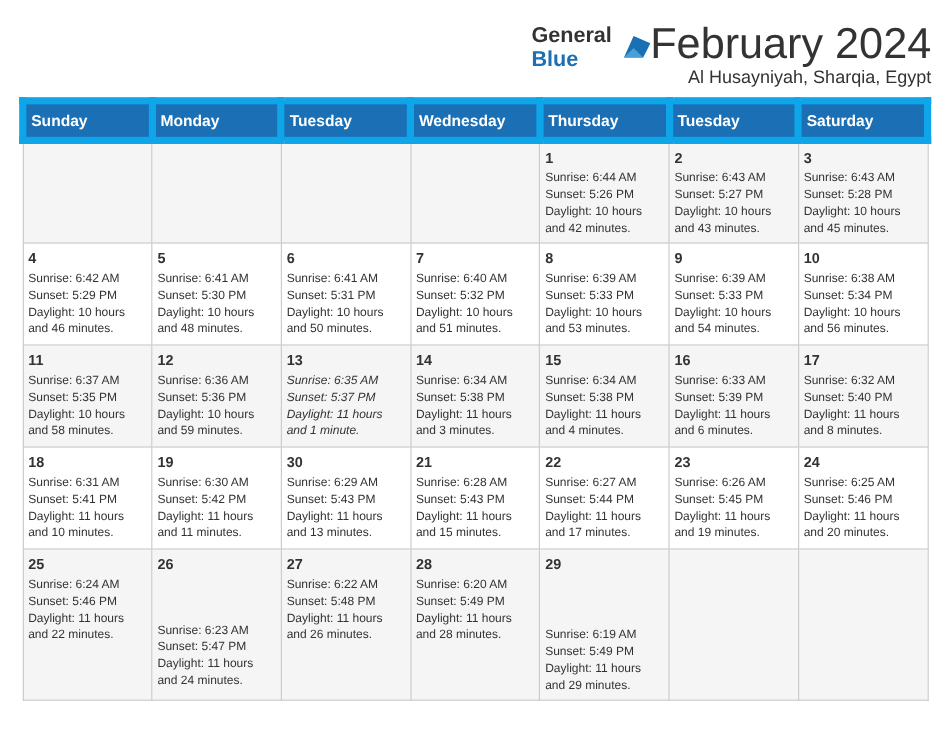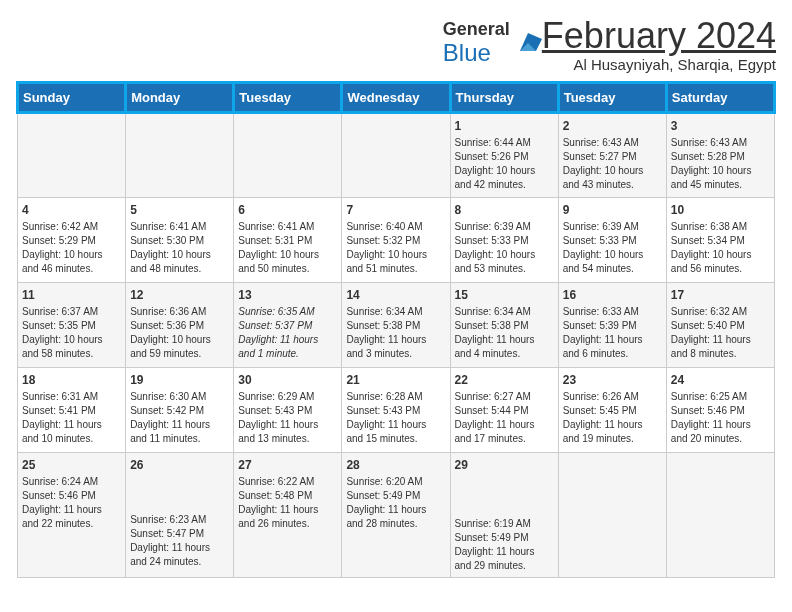--- a/index.html
+++ b/index.html
@@ -25,56 +25,55 @@
       display: flex;
       flex-direction: column;
       line-height: 1.1;
     }
     .logo-general {
       font-size: 18px;
       font-weight: bold;
       color: #333;
     }
     .logo-blue {
-      font-size: 24px;
-      font-weight: normal;
+      font-size: 18px;
+      font-weight: bold;
       color: #1a6fb5;
     }
     .logo-icon {
       width: 28px;
       height: 28px;
       margin-left: 4px;
     }
     .title-area {
       text-align: right;
     }
     .month-title {
       font-size: 36px;
       font-weight: normal;
       color: #333;
       line-height: 1.1;
-      text-decoration: underline;
     }
     .location-title {
       font-size: 15px;
       color: #333;
     }
     table {
       width: 100%;
       border-collapse: collapse;
       font-size: 11px;
     }
     thead tr th {
       background-color: #1a6fb5;
       color: #fff;
       padding: 6px 4px;
       text-align: left;
       font-size: 13px;
       font-weight: bold;
-      border: 3px solid #0ea5e9;
+      border: 6px solid #0ea5e9;
     }
     tbody tr td {
       vertical-align: top;
       border: 1px solid #ccc;
       padding: 4px 4px;
       min-height: 80px;
       height: 85px;
       color: #333;
       line-height: 1.4;
     }

